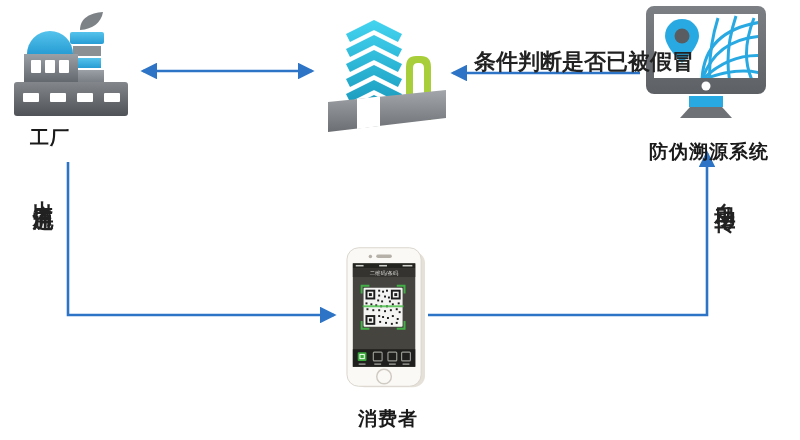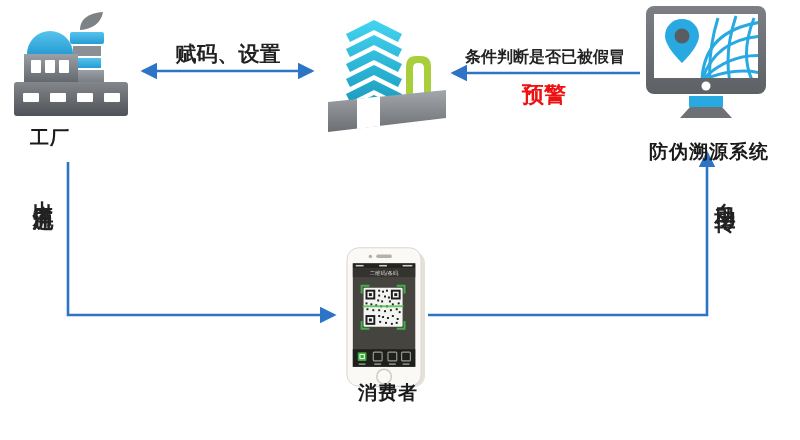--- a/index.html
+++ b/index.html
@@ -6,21 +6,21 @@
     --arrow_blue:#2e74c6; --warning_red:#ee1111; --accent_blue:#29a9e2;
     --accent_green:#a8cf3a; --icon_gray:#6e7277; --scan_green:#3fae3f; --text_black:#1a1a1a;
   }
   html,body{margin:0;padding:0;background:#fff;}
   .stage{position:relative;width:800px;height:440px;background:#ffffff;overflow:hidden;
          font-family:"DejaVu Sans","Liberation Sans",sans-serif;color:var(--text_black);}
   .abs{position:absolute;}
   svg{display:block;}
   .node-label{font-size:19px;font-weight:800;letter-spacing:1px;text-align:center;white-space:nowrap;}
   .edge-label{font-size:21px;font-weight:600;color:#222;text-align:center;white-space:nowrap;}
-  .edge-label.small{font-size:16px;}
+  .edge-label.small{font-size:22px;margin-left:24px;}
   .vertical{writing-mode:vertical-rl;text-orientation:upright;letter-spacing:3px;line-height:1;}
   .alert-label{font-size:22px;font-weight:800;color:var(--warning_red);text-align:center;white-space:nowrap;}
   #connector-layer{position:absolute;left:0;top:0;pointer-events:none;}
 </style>
 </head>
 <body>
 
 <div class="stage">
 
   <svg id="connector-layer" width="800" height="440" viewBox="0 0 800 440">
@@ -207,24 +207,22 @@
         <g fill="#8e8e8a">
           <rect x="13" y="119.5" width="7" height="1.6"></rect>
             <rect x="29" y="119.5" width="7" height="1.6"></rect>
           <rect x="44" y="119.5" width="7" height="1.6"></rect>
             <rect x="58" y="119.5" width="7" height="1.6"></rect>
         </g>
       </g>
       <circle cx="39" cy="133" r="7.5" fill="#fbf9f5" stroke="#cfcbc3" stroke-width="1.5"></circle>
     </svg>
   </div>
-  <div class="abs node-label" style="left:328px;top:380px;width:120px;">消费者</div>
-
-  <div class="abs edge-label" style="left:148px;top:40px;width:160px;">赋码、设置</div>
+  <div class="abs node-label" style="left:328px;top:406px;width:120px;">消费者</div>
+
 
   <div class="abs edge-label small" style="left:450px;top:47px;width:190px;">条件判断是否已被假冒</div>
-  <div class="abs alert-label" style="left:494px;top:80px;width:100px;">预警</div>
 
   <div class="abs edge-label vertical" style="left:32px;top:184px;">出库流通</div>
 
   <div class="abs edge-label vertical" style="left:714px;top:186px;">自动上传</div>
 
 </div>
 
 </body></html>

